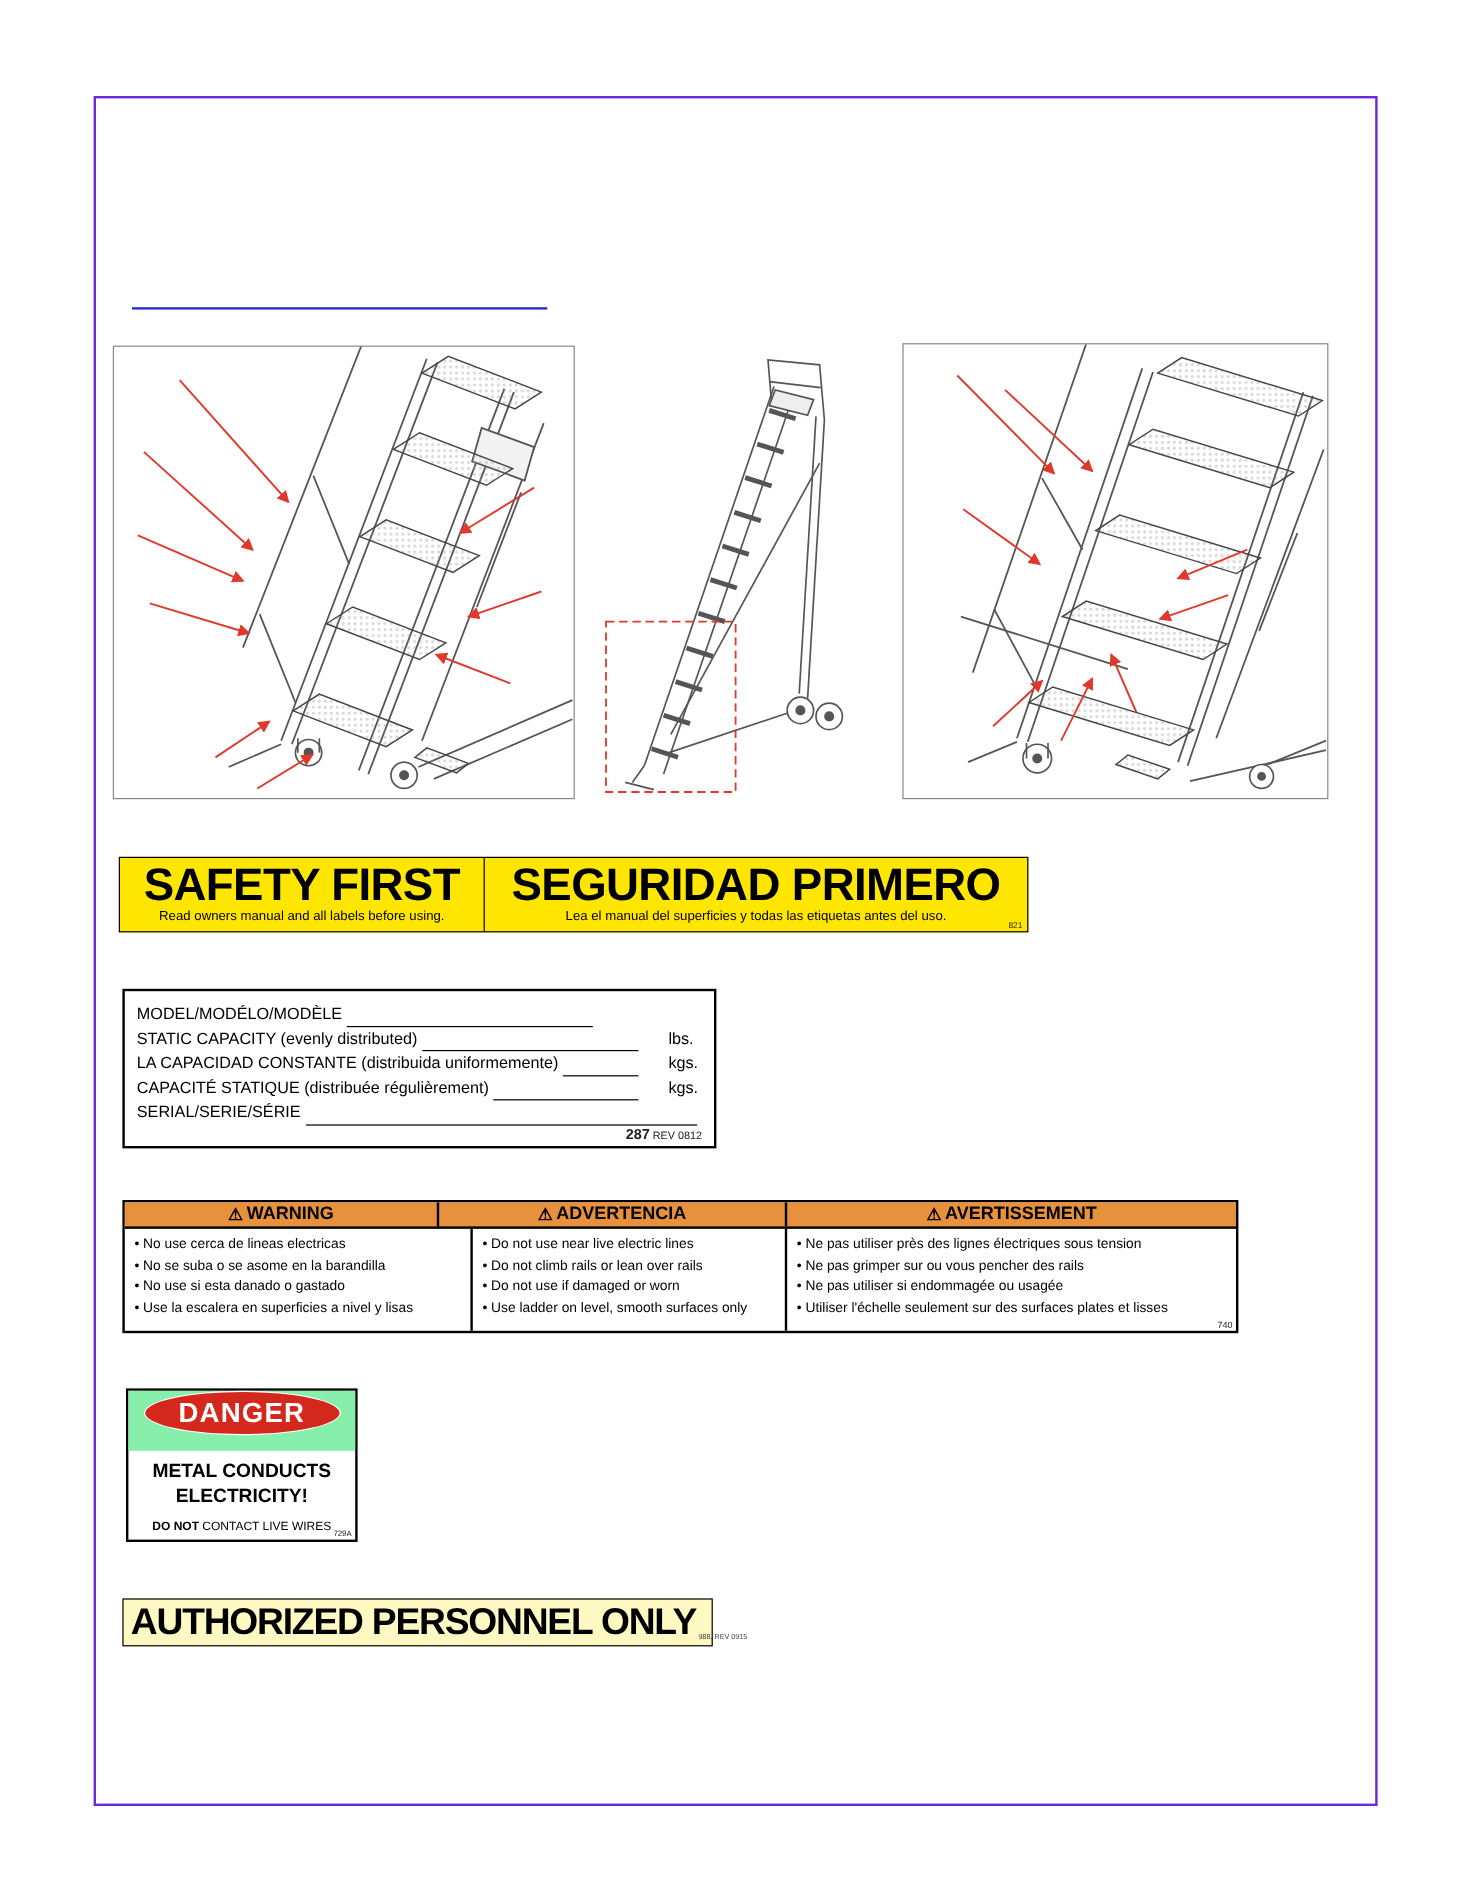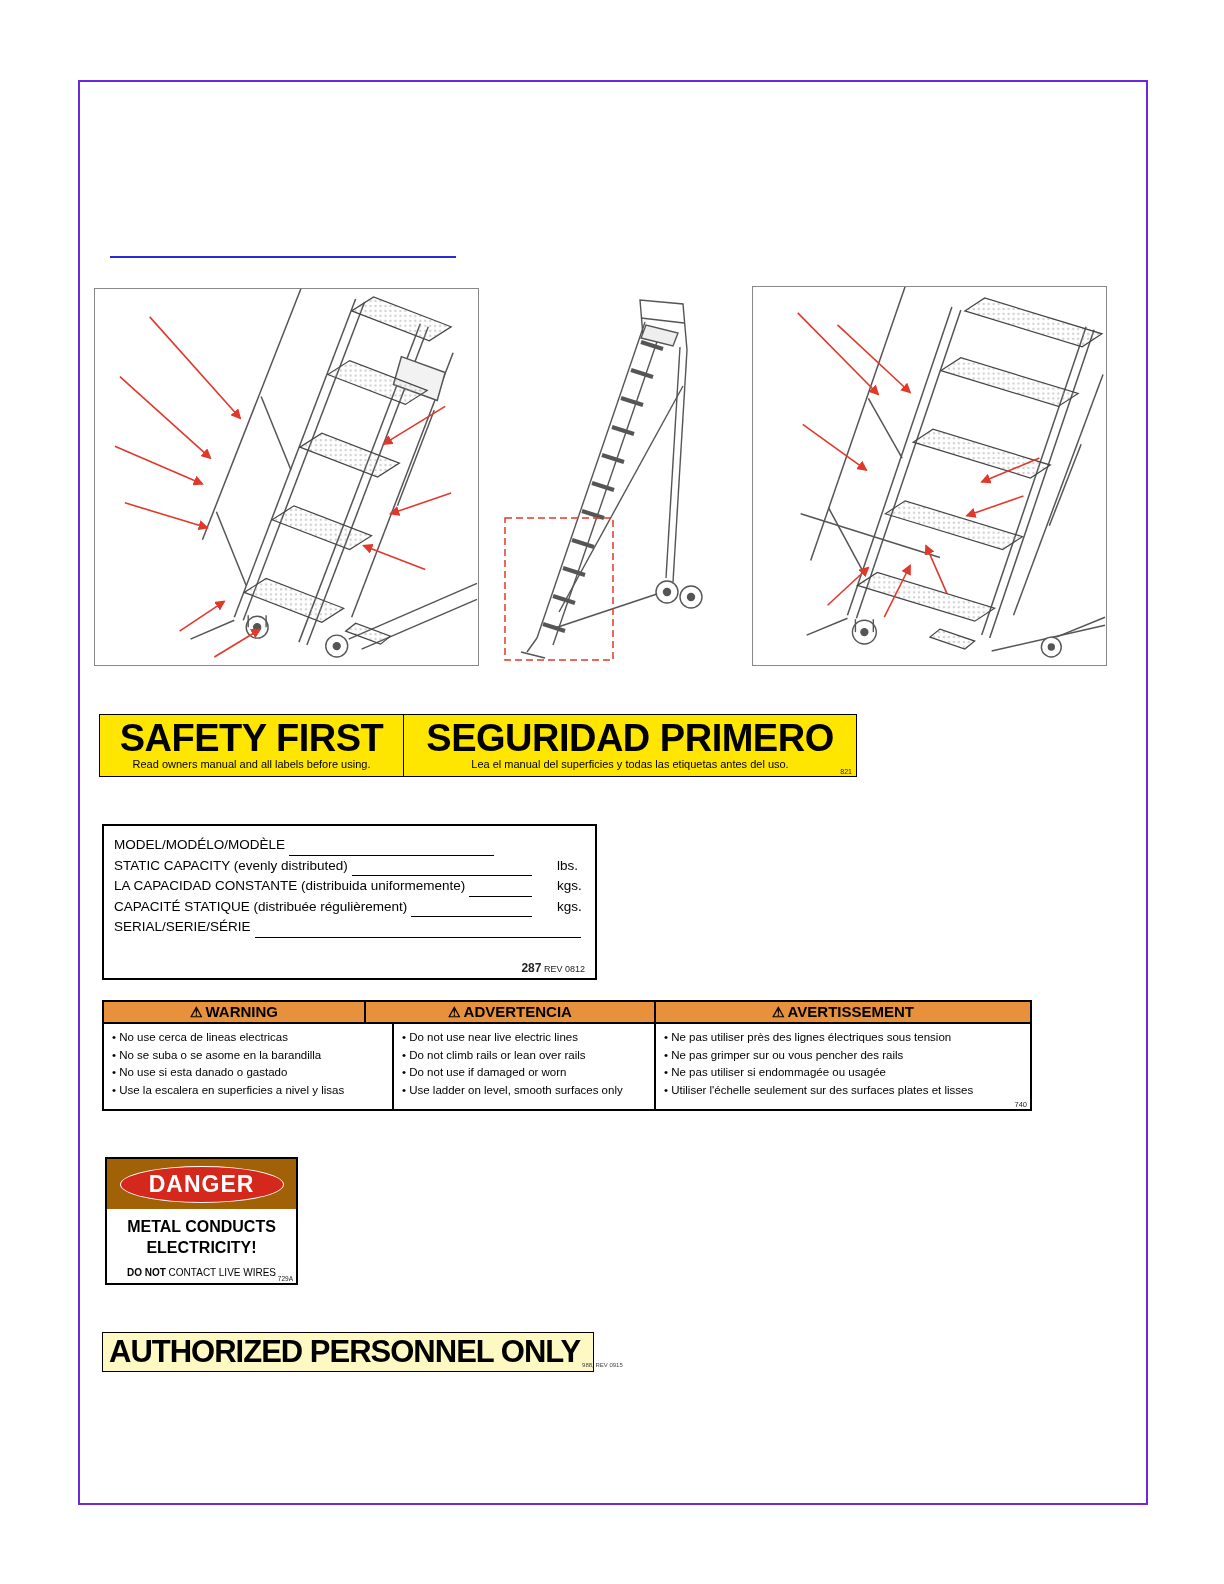--- a/index.html
+++ b/index.html
@@ -19,21 +19,21 @@
   .safety-banner { position:absolute; left:19px; top:632px; width:758px; height:63px;
       background:#ffe600; border:1px solid #000; display:flex; }
   .banner-cell { position:relative; text-align:center; padding-top:3px; }
   .banner-cell.left { width:303px; }
   .banner-cell.right { flex:1; border-left:1px solid #000; }
   .banner-title { font-size:38px; font-weight:800; line-height:40px; letter-spacing:-0.5px; white-space:nowrap; }
   .banner-sub { font-size:11px; line-height:13px; white-space:nowrap; }
   .banner-part { position:absolute; right:4px; bottom:1px; font-size:7px; color:#222; }
 
   
-  .model-label { position:absolute; left:22px; top:742px; width:495px; height:156px;
+  .model-label { position:absolute; left:22px; top:742px; width:495px; height:133px;
       border:2px solid #000; padding:9px 10px 20px 10px; background:#fff; }
   .model-row { display:flex; align-items:flex-end; font-size:13.5px; line-height:20.5px; white-space:nowrap; }
   .model-row .blank { flex:1; border-bottom:1px solid #000; height:15px; margin:0 4px; }
   .model-row .blank.short { flex:0 0 205px; }
   .model-row .unit { width:28px;margin-left:21px; }
   .model-part { position:absolute; right:10px; bottom:3px; font-size:9px; color:#222; }
   .model-part .pn { font-weight:700; font-size:12px; }
 
   
   .warning-table { position:absolute; left:22px; top:918px; width:930px; border:2px solid #000; background:#fff; }
@@ -44,21 +44,21 @@
   .wt-cell.c2 { width:290px; border-right:2px solid #000; }
   .wt-cell.c3 { flex:1; }
   .wt-icon { font-size:14px; margin-right:3px; }
   .wt-body { display:flex; position:relative; }
   .wt-body .wt-cell { padding:5px 6px 10px 8px; font-size:11.5px; line-height:17.5px; white-space:nowrap; }
   .wt-part { position:absolute; right:3px; bottom:0px; font-size:7.5px; color:#222; }
 
   
   .danger-label { position:absolute; left:25px; top:1075px; width:193px; height:128px;
       border:2px solid #000; background:#fff; }
-  .danger-top { height:50px; background:#a16207; display:flex; align-items:center; justify-content:center; }
+  .danger-top { height:50px; background:#86efac; display:flex; justify-content:center; }
   .danger-oval { width:164px; height:37px; background:#d5281c; border:1.5px solid #fff; border-radius:50%;
       display:flex; align-items:center; justify-content:center; color:#fff; font-weight:800;
       font-size:23px; letter-spacing:1px; }
   .danger-msg { text-align:center; font-weight:700; font-size:16px; line-height:21px; padding-top:7px; }
   .danger-caution { text-align:center; font-size:10px; margin-top:9px; }
   .danger-part { position:absolute; right:3px; bottom:1px; font-size:6.5px; color:#222; }
 
   
   .authorized-label { position:absolute; left:22px; top:1250px; width:492px; height:40px;
       border:1.5px solid #000; display:flex; align-items:center; padding:0 6px; background:#fef9c3; }

